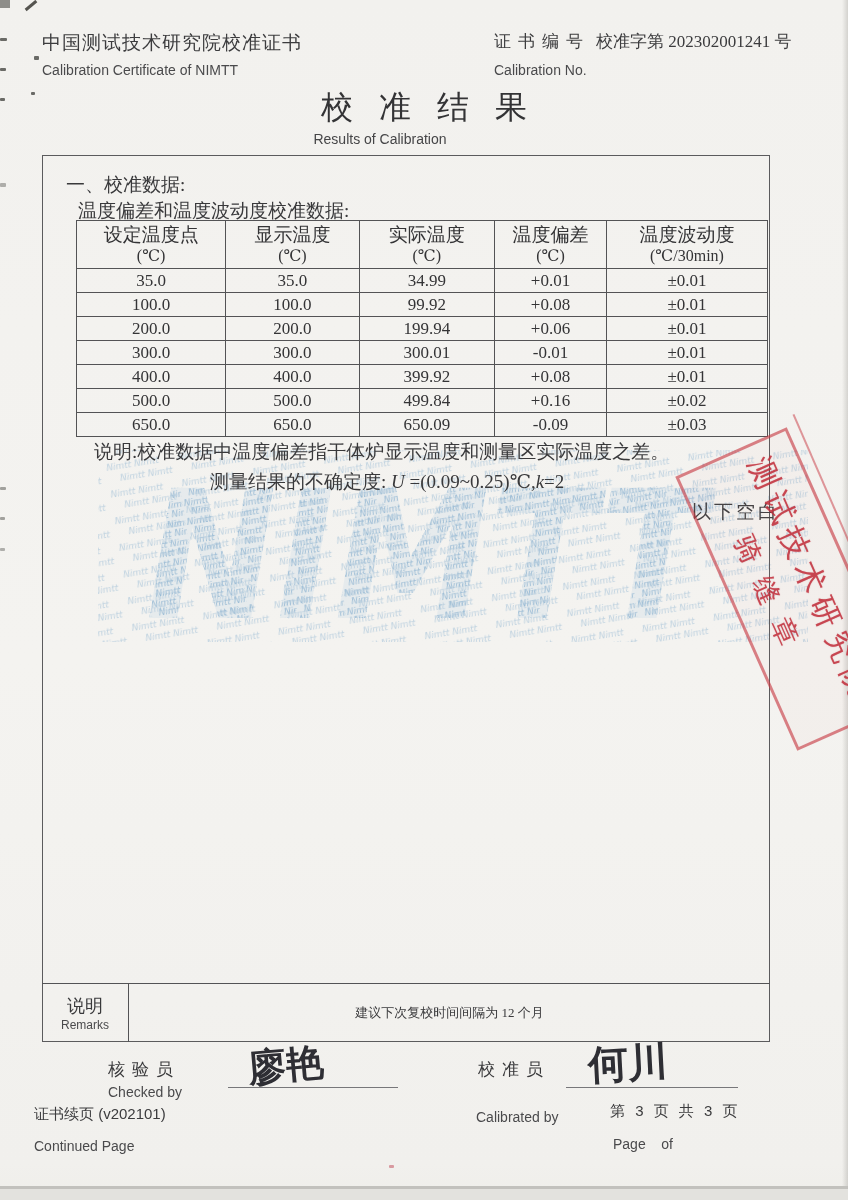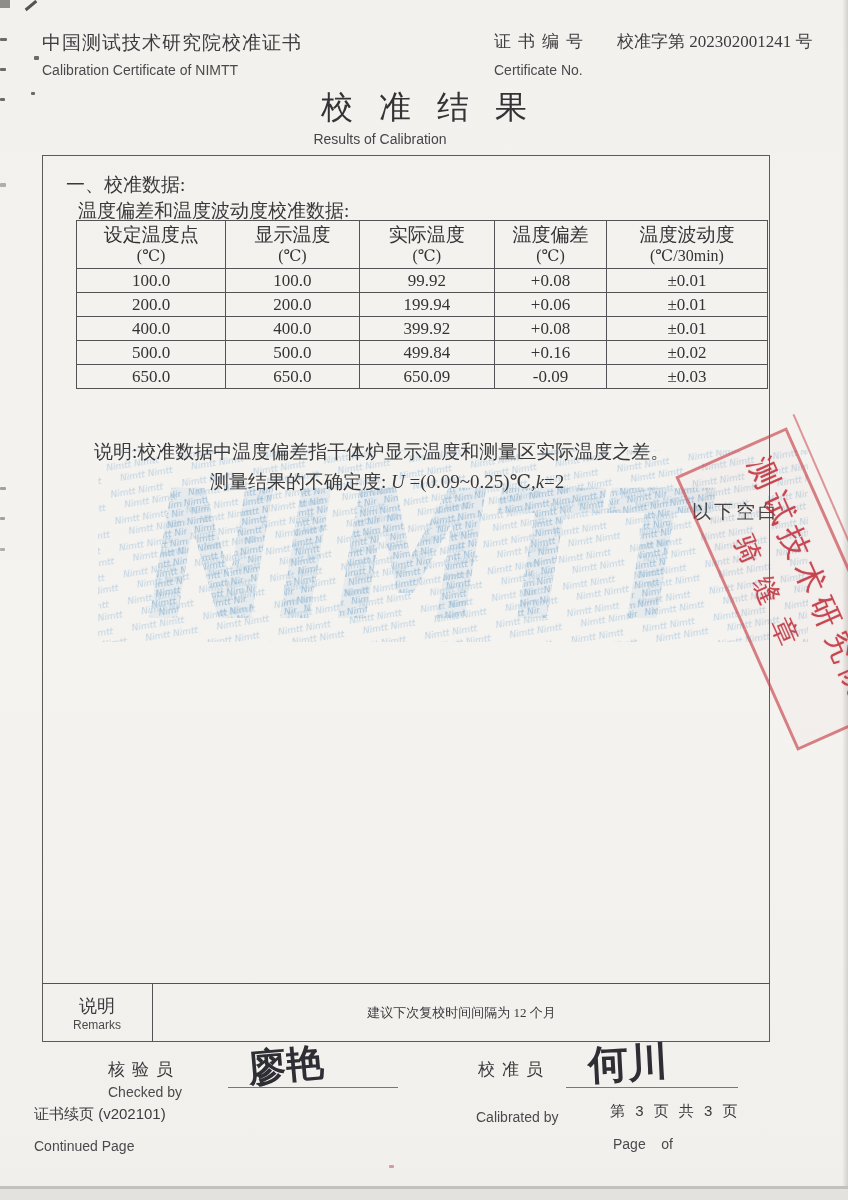--- a/index.html
+++ b/index.html
@@ -19,21 +19,21 @@
   .bottom-band1 { position:absolute; left:0; top:1186px; width:848px; height:3px; background:#c2c1bd; }
   .bottom-band2 { position:absolute; left:0; top:1189px; width:848px; height:11px; background:#e3e2de; }
   .speck { position:absolute; background:#6a6a66; border-radius:1px; }
   .corner-mark { position:absolute; left:24px; top:4px; width:14px; height:3px; background:#55544f; transform:rotate(-40deg); }
   .tl-dark { position:absolute; left:0; top:0; width:10px; height:8px; background:#8e8d89; }
 
   
   .hdr-org-cn { left:42px; top:30px; font-size:19px; letter-spacing:1px; color:#3c3c3e; }
   .hdr-org-en { left:42px; top:62px; font-size:14px; color:#4a4a4c; }
   .hdr-no { left:494px; top:30px; font-size:17px; color:#3c3c3e; white-space:nowrap; }
-  .hdr-no .lbl { letter-spacing:7px; margin-right:27px; }
+  .hdr-no .lbl { letter-spacing:7px; margin-right:6px; }
   .hdr-no-en { left:494px; top:62px; font-size:14px; color:#4a4a4c; }
 
   
   .title-cn { left:0; top:86px; width:848px; text-align:center; font-size:32px;
     letter-spacing:26px; text-indent:26px; color:#333335; font-weight:500; }
   .title-en { left:0; top:131px; width:760px; text-align:center; font-size:14px; color:#454547; }
 
   
   .outer-box { left:42px; top:155px; width:728px; height:887px; border:1px solid #5b5b5d; }
 
@@ -73,21 +73,21 @@
   .stamp-line1 { font-size:31px; letter-spacing:7px; white-space:nowrap;
     text-shadow:0 0 1px rgba(193,48,60,0.5); }
   .stamp-line2 { font-size:27px; letter-spacing:18px; margin-top:6px; white-space:nowrap;
     text-shadow:0 0 1px rgba(193,48,60,0.5); }
   .stamp-extra { position:absolute; top:-14px; left:-4%; width:108%; height:2px;
     background:rgba(199,56,66,0.5); transform:rotate(0.5deg); }
 
   
   .remarks { left:42px; top:983px; width:728px; height:59px; border-top:1px solid #535355;
     display:flex; }
-  .remarks-label { width:111px; border-right:1px solid #535355; display:flex;
+  .remarks-label { width:87px; border-right:1px solid #535355; display:flex;
     flex-direction:column; align-items:center; justify-content:center; }
   .remarks-label .cn { font-size:18px; color:#39393b; }
   .remarks-label .en { font-size:12px; color:#4a4a4c; }
   .remarks-content { flex:1; display:flex; align-items:center; justify-content:center;
     font-size:13px; color:#39393b; }
 
   
   .sig-cn { font-size:17px; letter-spacing:7px; color:#39393b; white-space:nowrap; }
   .sig-en { font-size:14px; color:#4a4a4c; }
   .sig-hand { font-family:"Liberation Serif","DejaVu Serif",serif; font-weight:bold;
@@ -135,21 +135,21 @@
     <div class="speck" style="left:389px;top:1165px;width:5px;height:3px;background:#d89aa0;"></div>
     <div class="edge-right"></div>
     <div class="bottom-band1"></div>
     <div class="bottom-band2"></div>
 
     <div class="abs hdr-org-cn">中国测试技术研究院校准证书</div>
     <div class="abs hdr-org-en">Calibration Certificate of NIMTT</div>
     <div class="abs hdr-no">
       <span class="lbl">证书编号</span><span class="serif">校准字第 202302001241 号</span>
     </div>
-    <div class="abs hdr-no-en">Certificate No.</div>
+    <div class="abs hdr-no-en">Calibration No.</div>
 
     <div class="abs title-cn">校准结果</div>
     <div class="abs title-en">Results of Calibration</div>
 
     <div class="abs outer-box"></div>
 
     <div class="abs sec-head serif">一、校准数据:</div>
     <div class="abs sec-sub serif">温度偏差和温度波动度校准数据:</div>
 
     <table class="cal">
@@ -179,31 +179,45 @@
               <div class="unit">(℃)</div>
             </th>
             <th>
               <div>温度波动度</div>
               <div class="unit">(℃/30min)</div>
             </th>
           </tr>
         </thead>
       <tbody>
           <tr>
+            <td>35.0</td>
+            <td>35.0</td>
+            <td>34.99</td>
+            <td>+0.01</td>
+            <td>±0.01</td>
+          </tr>
+          <tr>
             <td>100.0</td>
             <td>100.0</td>
             <td>99.92</td>
             <td>+0.08</td>
             <td>±0.01</td>
           </tr>
           <tr>
             <td>200.0</td>
             <td>200.0</td>
             <td>199.94</td>
             <td>+0.06</td>
+            <td>±0.01</td>
+          </tr>
+          <tr>
+            <td>300.0</td>
+            <td>300.0</td>
+            <td>300.01</td>
+            <td>-0.01</td>
             <td>±0.01</td>
           </tr>
           <tr>
             <td>400.0</td>
             <td>400.0</td>
             <td>399.92</td>
             <td>+0.08</td>
             <td>±0.01</td>
           </tr>
           <tr>

